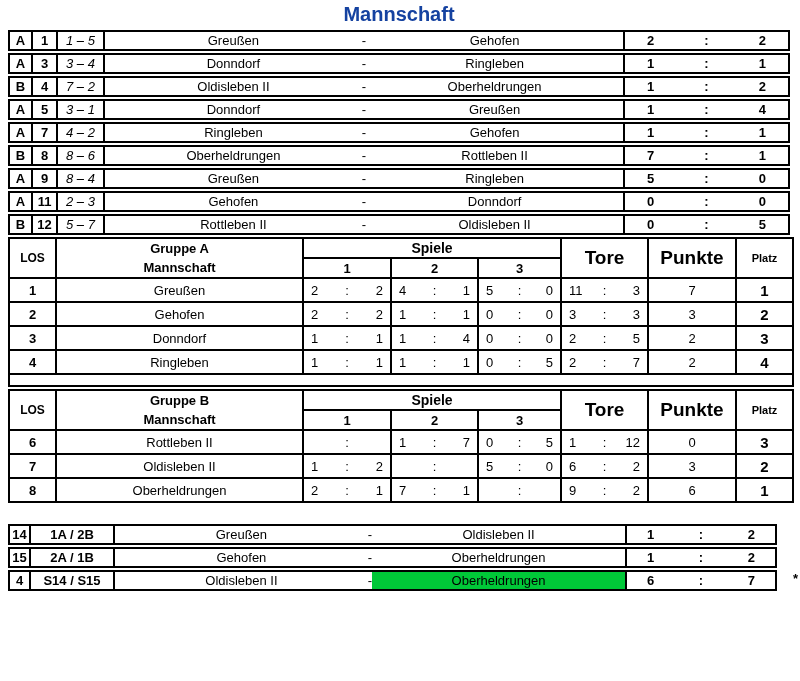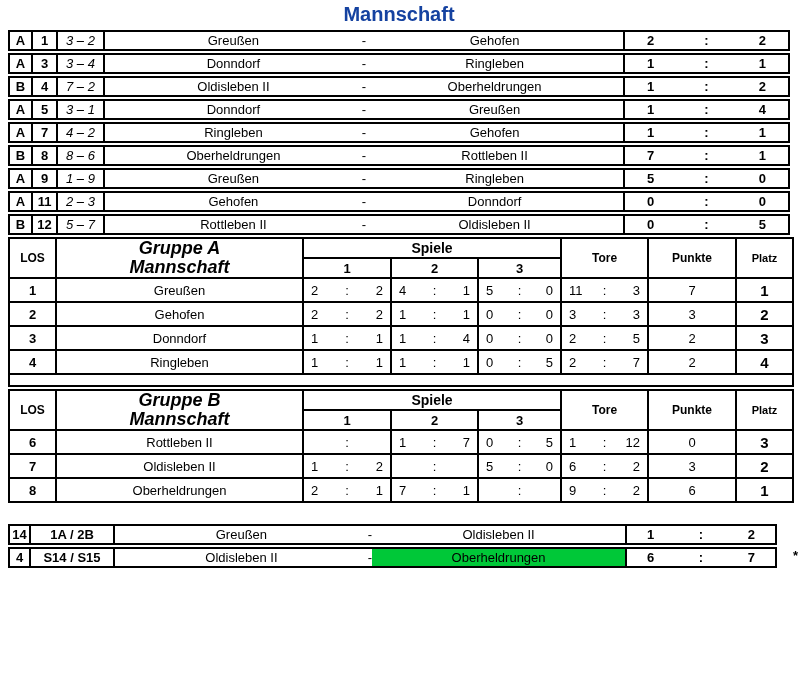--- a/index.html
+++ b/index.html
@@ -50,24 +50,24 @@
   .highlight{background:var(--highlight-green);}
 
   
   table.grp{border-collapse:collapse;table-layout:fixed;width:784px;}
   table.grp th,table.grp td{
     border:2px solid var(--border-black);padding:0;text-align:center;vertical-align:middle;
     font-size:13px;overflow:hidden;white-space:nowrap;
   }
   table.grp th{font-weight:bold;}
   .grp .h-los{font-size:12px;}
-  .grp .h-name{font-size:18px;line-height:19px;font-style:italic;}
+  .grp .h-name{font-size:13px;line-height:19px;}
   .grp .h-spiele{font-size:14px;height:20px;}
   .grp .h-gamenum{font-size:13px;height:20px;}
-  .grp .h-tore,.grp .h-punkte{font-size:12px;}
+  .grp .h-tore,.grp .h-punkte{font-size:19px;}
   .grp .h-platz{font-size:11px;}
   .grp td{height:24px;}
   .grp .c-los{font-weight:bold;}
   .grp .c-platz{font-weight:bold;font-size:15px;}
   .s3g{display:grid;grid-template-columns:1fr auto 1fr;align-items:center;height:100%;padding:0 7px;}
   .s3g .sl{text-align:left;}
   .s3g .sr{text-align:right;}
   .sprow td{height:12px;border:2px solid var(--border-black);}
   .grp-b{margin-top:2px;}
 
@@ -86,21 +86,21 @@
         <col style="width:25px">
         <col style="width:25px">
         <col style="width:47px">
         <col style="width:520px">
         <col style="width:165px">
       </colgroup>
     <tbody>
     <tr>
       <td class="cg">A</td>
       <td class="cn">1</td>
-      <td class="cp">3 – 2</td>
+      <td class="cp">1 – 5</td>
       <td>
             <div class="t3">
         <span>Greußen</span>
         <span>-</span>
         <span>Gehofen</span>
             </div>
           </td>
       <td>
             <div class="s3">
         <span class="sl">2</span>
@@ -200,21 +200,21 @@
             <div class="s3">
         <span class="sl">7</span>
         <span>:</span>
         <span class="sr">1</span>
             </div>
           </td>
     </tr>
     <tr>
       <td class="cg">A</td>
       <td class="cn">9</td>
-      <td class="cp">1 – 9</td>
+      <td class="cp">8 – 4</td>
       <td>
             <div class="t3">
         <span>Greußen</span>
         <span>-</span>
         <span>Ringleben</span>
             </div>
           </td>
       <td>
             <div class="s3">
         <span class="sl">5</span>
@@ -593,20 +593,38 @@
             </td>
         <td>
               <div class="s3">
           <span class="sl">1</span>
           <span>:</span>
           <span class="sr">2</span>
               </div>
             </td>
       </tr>
       <tr>
+        <td class="cn">15</td>
+        <td class="ccode">2A / 1B</td>
+        <td>
+              <div class="t3">
+          <span>Gehofen</span>
+          <span>-</span>
+          <span>Oberheldrungen</span>
+              </div>
+            </td>
+        <td>
+              <div class="s3">
+          <span class="sl">1</span>
+          <span>:</span>
+          <span class="sr">2</span>
+              </div>
+            </td>
+      </tr>
+      <tr>
         <td class="cn">4</td>
         <td class="ccode">S14 / S15</td>
         <td>
               <div class="t3">
           <span>Oldisleben II</span>
           <span>-</span>
           <span class="highlight">Oberheldrungen</span>
               </div>
             </td>
         <td>

